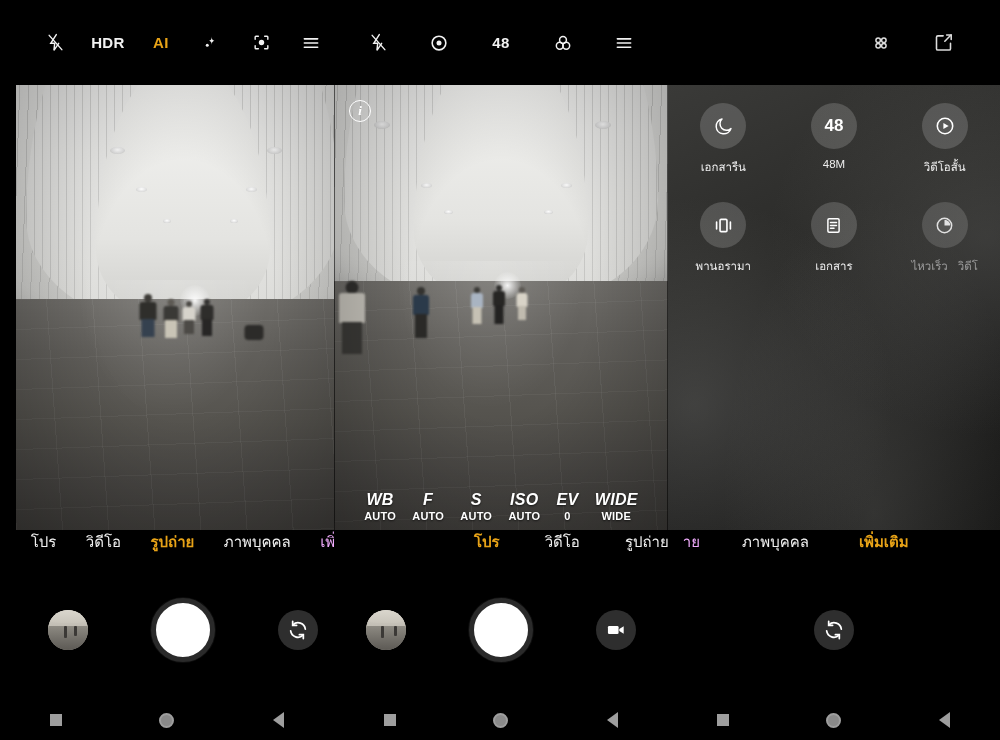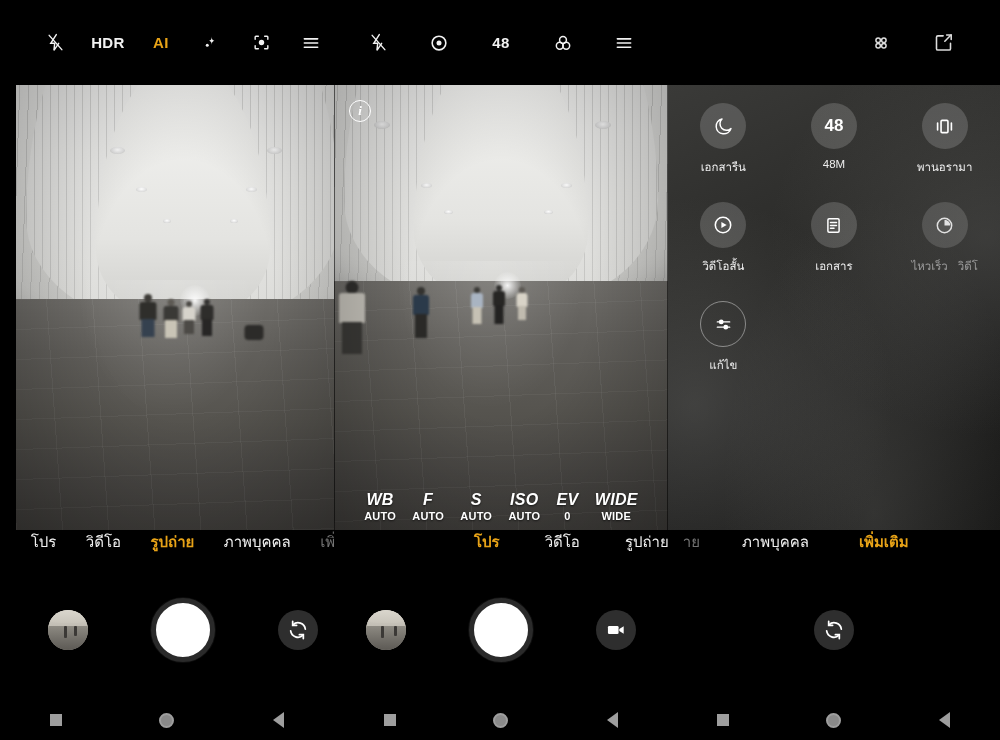--- a/index.html
+++ b/index.html
@@ -145,21 +145,21 @@
   .mode-label.ghost { color:#9a9a9a; }
   .mode-cell.fading .mode-circle { opacity:.85; }
   .label-stack { position:relative; display:flex; align-items:center; justify-content:center; gap:10px; }
 
   
   .tabs { position:absolute; left:0; right:0; top:530px; height:52px;
     display:flex; justify-content:space-around;
     background:#000; z-index:7; }
   .tab { color:#f0f0f0; font-size:15px; white-space:nowrap; }
   .tab.active { color:#e8a317; font-weight:bold; }
-  .tab.ghost { color:#737373; }
+  .tab.ghost { color:#f0abfc; }
 
   
   .controls { position:absolute; left:0; right:0; top:582px; height:95px;
     display:flex; align-items:center; justify-content:space-around; background:#000; z-index:7; }
   .thumb { width:40px; height:40px; border-radius:50%; overflow:hidden; position:relative;
     background:#9c9990; }
   .thumb .t-sky { position:absolute; left:0; right:0; top:0; height:45%;
     background: linear-gradient(180deg,#d8d4cb 0%, #bfbbb1 100%); }
   .thumb .t-roof { position:absolute; left:-18%; top:-28%; width:136%; height:62%;
     border-radius:50%/70%; background: linear-gradient(180deg,#e9e6de,#c9c5bb); }
@@ -490,37 +490,37 @@
           <div class="mode-label">เอกสารืน</div>
         </div>
 
         <div class="mode-cell">
           <div class="mode-circle">48</div>
           <div class="mode-label">48M</div>
         </div>
 
         <div class="mode-cell">
           <div class="mode-circle">
+            <svg width="22" height="22" viewBox="0 0 24 24" fill="none" stroke="#fff" stroke-width="1.7">
+              <circle cx="12" cy="12" r="8.4"></circle>
+                <polygon points="10.2,8.6 16,12 10.2,15.4" fill="#fff" stroke="none"></polygon>
+            </svg>
+          </div>
+          <div class="mode-label">วิดีโอสั้น</div>
+        </div>
+
+        <div class="mode-cell">
+          <div class="mode-circle">
             <svg width="23" height="23" viewBox="0 0 24 24" fill="none" stroke="#fff" stroke-width="1.7" stroke-linecap="round">
               <rect x="8.4" y="5.6" width="7.2" height="12.8" rx="1.1"></rect>
               <line x1="4.8" y1="8.4" x2="4.8" y2="15.6"></line>
                 <line x1="19.2" y1="8.4" x2="19.2" y2="15.6"></line>
             </svg>
           </div>
           <div class="mode-label">พานอรามา</div>
-        </div>
-
-        <div class="mode-cell">
-          <div class="mode-circle">
-            <svg width="22" height="22" viewBox="0 0 24 24" fill="none" stroke="#fff" stroke-width="1.7">
-              <circle cx="12" cy="12" r="8.4"></circle>
-                <polygon points="10.2,8.6 16,12 10.2,15.4" fill="#fff" stroke="none"></polygon>
-            </svg>
-          </div>
-          <div class="mode-label">วิดีโอสั้น</div>
         </div>
 
         <div class="mode-cell">
           <div class="mode-circle">
             <svg width="21" height="21" viewBox="0 0 24 24" fill="none" stroke="#fff" stroke-width="1.7" stroke-linecap="round">
               <rect x="5.6" y="4.2" width="12.8" height="15.6" rx="1.4"></rect>
               <line x1="8.6" y1="8.6" x2="15.4" y2="8.6"></line>
                 <line x1="8.6" y1="12" x2="15.4" y2="12"></line>
               <line x1="8.6" y1="15.2" x2="12.6" y2="15.2"></line>
             </svg>
@@ -535,31 +535,20 @@
               <circle cx="12" cy="12" r="8.2"></circle>
               <path d="M12 12 V5.4 A6.6 6.6 0 0 1 18.6 12 z" fill="#fff" stroke="none"></path>
             </svg>
           </div>
           <div class="label-stack">
             <span class="mode-label ghost">ไหวเร็ว</span>
             <span class="mode-label ghost">วิดีโ</span>
           </div>
         </div>
 
-        <div class="mode-cell">
-          <div class="mode-circle outline">
-            <svg width="21" height="21" viewBox="0 0 24 24" fill="none" stroke="#fff" stroke-width="1.7" stroke-linecap="round">
-              <line x1="5" y1="9" x2="19" y2="9"></line>
-                <line x1="5" y1="15" x2="19" y2="15"></line>
-              <circle cx="9.4" cy="9" r="1.9" fill="#fff"></circle>
-                <circle cx="14.6" cy="15" r="1.9" fill="#fff"></circle>
-            </svg>
-          </div>
-          <div class="mode-label">แก้ไข</div>
-        </div>
 
       </div>
     </div>
 
     <div class="controls" style="justify-content:center;">
       <div class="side-btn" style="visibility:hidden"></div>
     </div>
   </div>
 
   <div class="tabs" style="left:334px; width:666px; justify-content:flex-start; gap:0;">

